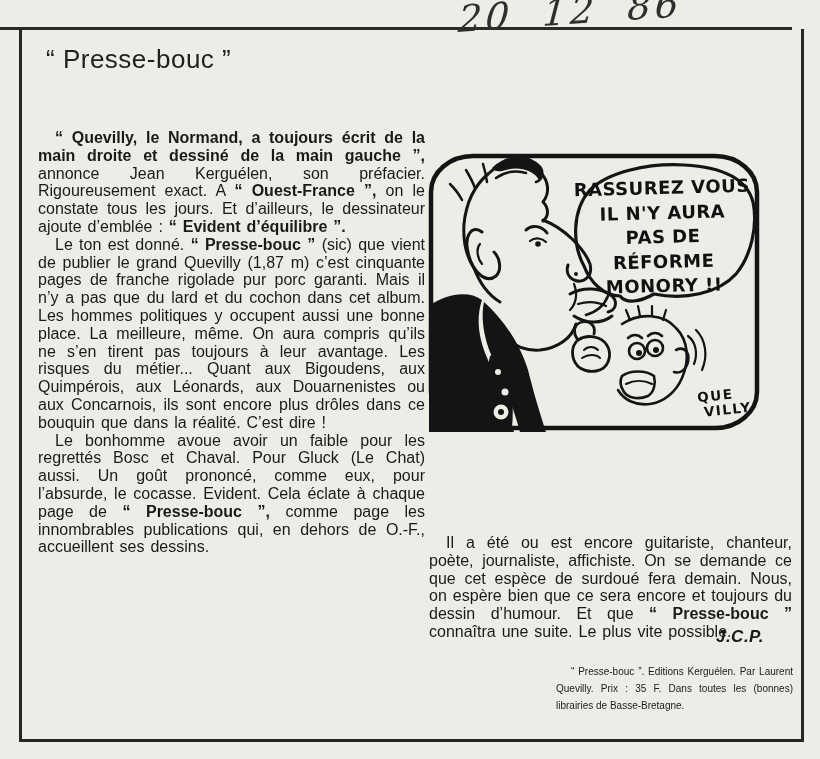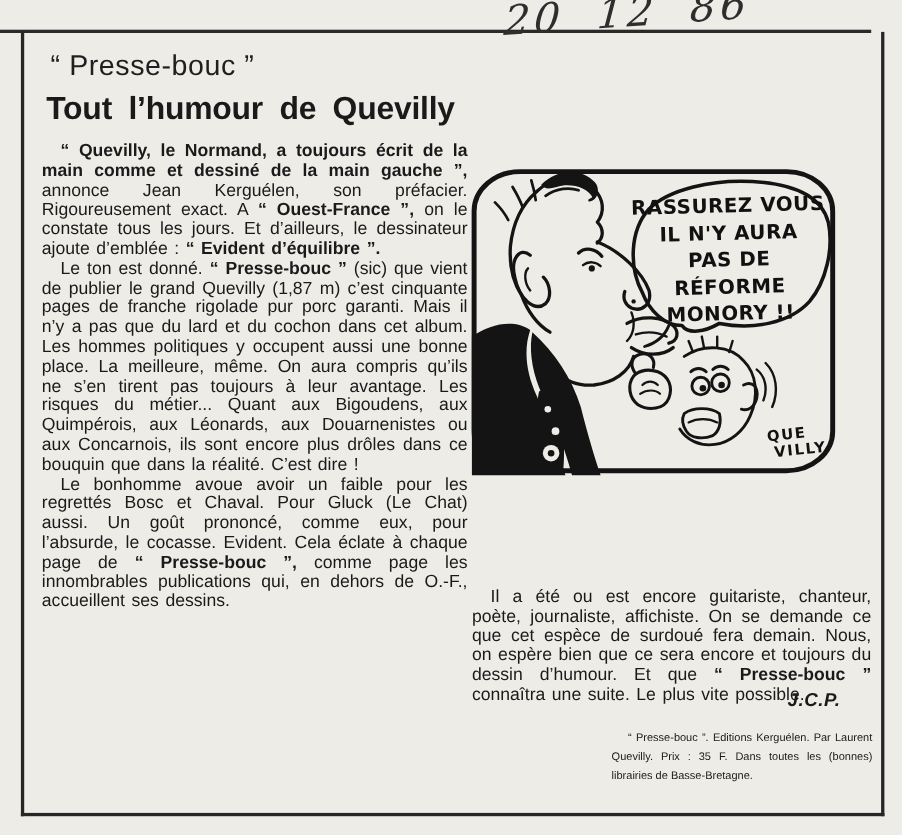--- a/index.html
+++ b/index.html
@@ -80,24 +80,23 @@
 <body>
 
 <div class="page">
 
   <div class="top-rule"></div>
   <div class="hand-date">20 12 86</div>
 
   <div class="clip-frame"></div>
 
   <div class="kicker">“ Presse-bouc ”</div>
-  <h1 class="title">Tout l’humour de Quevilly</h1>
 
   <div class="col-left">
-    <p><span class="b">“ Quevilly, le Normand, a toujours écrit de la main comme et dessiné de la main gauche ”,</span><span> annonce Jean Kerguélen, son préfacier. Rigoureusement exact. A </span><span class="b">“ Ouest-France ”,</span><span> on le constate tous les jours. Et d’ailleurs, le dessinateur ajoute d’emblée : </span><span class="b">“ Evident d’équilibre ”.</span></p>
+    <p><span class="b">“ Quevilly, le Normand, a toujours écrit de la main droite et dessiné de la main gauche ”,</span><span> annonce Jean Kerguélen, son préfacier. Rigoureusement exact. A </span><span class="b">“ Ouest-France ”,</span><span> on le constate tous les jours. Et d’ailleurs, le dessinateur ajoute d’emblée : </span><span class="b">“ Evident d’équilibre ”.</span></p>
     <p><span>Le ton est donné. </span><span class="b">“ Presse-bouc ”</span><span> (sic) que vient de publier le grand Quevilly (1,87 m) c’est cinquante pages de franche rigolade pur porc garanti. Mais il n’y a pas que du lard et du cochon dans cet album. Les hommes politiques y occupent aussi une bonne place. La meilleure, même. On aura compris qu’ils ne s’en tirent pas toujours à leur avantage. Les risques du métier... Quant aux Bigoudens, aux Quimpérois, aux Léonards, aux Douarnenistes ou aux Concarnois, ils sont encore plus drôles dans ce bouquin que dans la réalité. C’est dire !</span></p>
     <p><span>Le bonhomme avoue avoir un faible pour les regrettés Bosc et Chaval. Pour Gluck (Le Chat) aussi. Un goût prononcé, comme eux, pour l’absurde, le cocasse. Evident. Cela éclate à chaque page de </span><span class="b">“ Presse-bouc ”,</span><span> comme page les innombrables publications qui, en dehors de O.-F., accueillent ses dessins.</span></p>
   </div>
 
   <div class="cartoon">
     <svg viewBox="0 0 337 293" width="337" height="293">
       <g fill="none" stroke="#141414" stroke-linecap="round" stroke-linejoin="round">
 
         <rect x="5" y="12" width="326" height="272" rx="42" ry="36" stroke-width="4.5"></rect>
 

